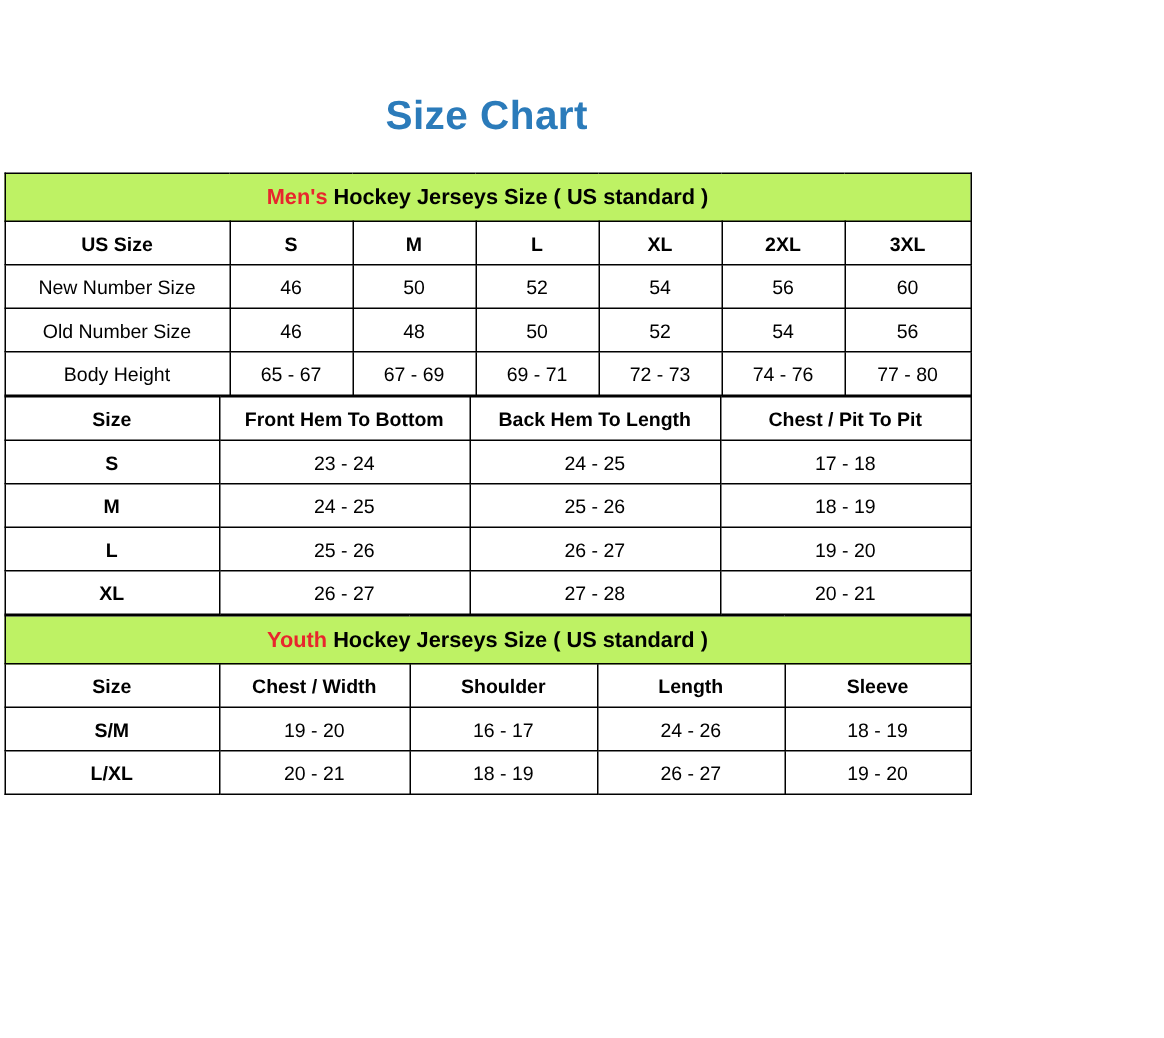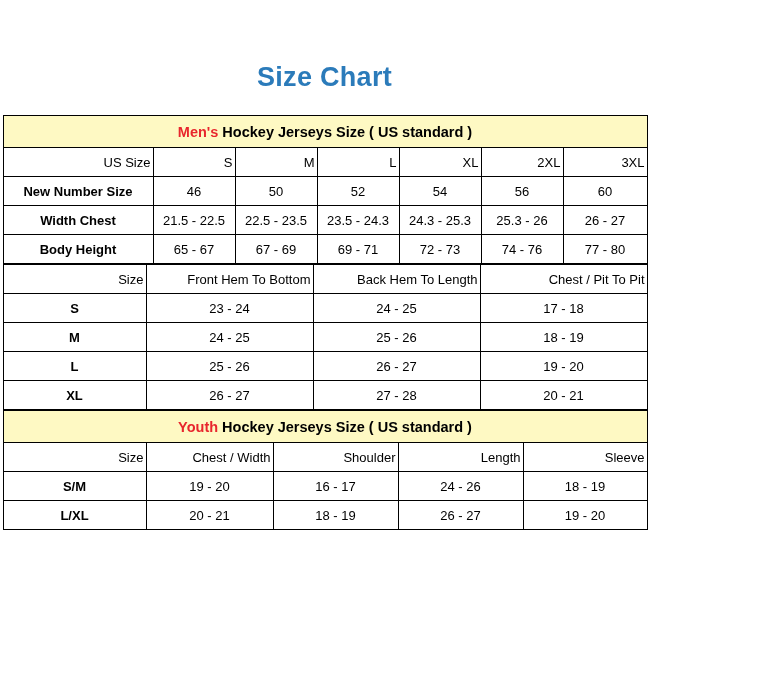--- a/index.html
+++ b/index.html
@@ -39,35 +39,34 @@
   }
   td {
     border: 1px solid #000000;
     text-align: center;
     vertical-align: middle;
     font-size: 13px;
     height: 26px;
     padding: 1px 2px;
   }
   .section-head td {
-    background: #fef9c3;
+    background: #bef264;
     font-weight: bold;
     font-size: 14.5px;
     height: 29px;
   }
   .section-head .accent {
     color: #e8262d;
   }
   .col-head td {
+    font-weight: bold;
+    font-size: 13px;
+  }
+  .rowlabel {
     font-weight: normal;
-    font-size: 13px;
-    text-align: right;
-  }
-  .rowlabel {
-    font-weight: bold;
     margin-top: 28px;
   }
   .bold-cell {
     font-weight: bold;
   }
 </style>
 </head>
 <body>
 
 <div class="page">
@@ -102,27 +101,27 @@
         <tr>
           <td class="rowlabel">New Number Size</td>
           <td>46</td>
           <td>50</td>
           <td>52</td>
           <td>54</td>
           <td>56</td>
           <td>60</td>
         </tr>
         <tr>
-          <td class="rowlabel">Width Chest</td>
-          <td>21.5 - 22.5</td>
-          <td>22.5 - 23.5</td>
-          <td>23.5 - 24.3</td>
-          <td>24.3 - 25.3</td>
-          <td>25.3 - 26</td>
-          <td>26 - 27</td>
+          <td class="rowlabel">Old Number Size</td>
+          <td>46</td>
+          <td>48</td>
+          <td>50</td>
+          <td>52</td>
+          <td>54</td>
+          <td>56</td>
         </tr>
         <tr>
           <td class="rowlabel">Body Height</td>
           <td>65 - 67</td>
           <td>67 - 69</td>
           <td>69 - 71</td>
           <td>72 - 73</td>
           <td>74 - 76</td>
           <td>77 - 80</td>
         </tr>

